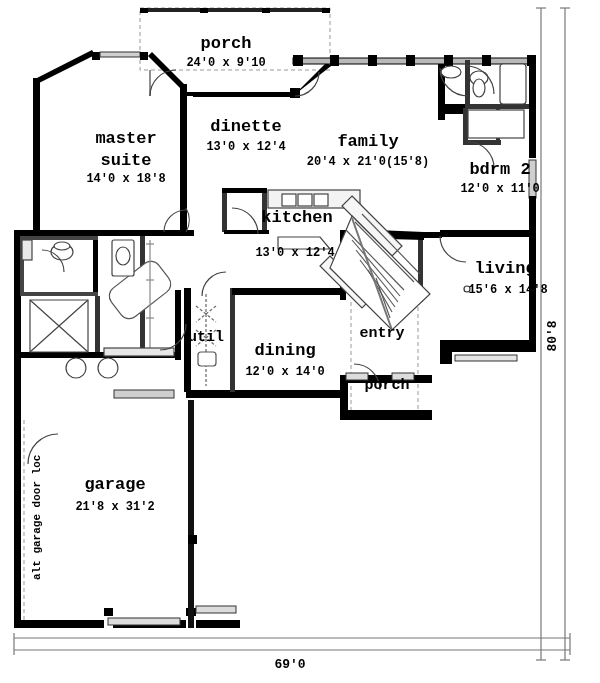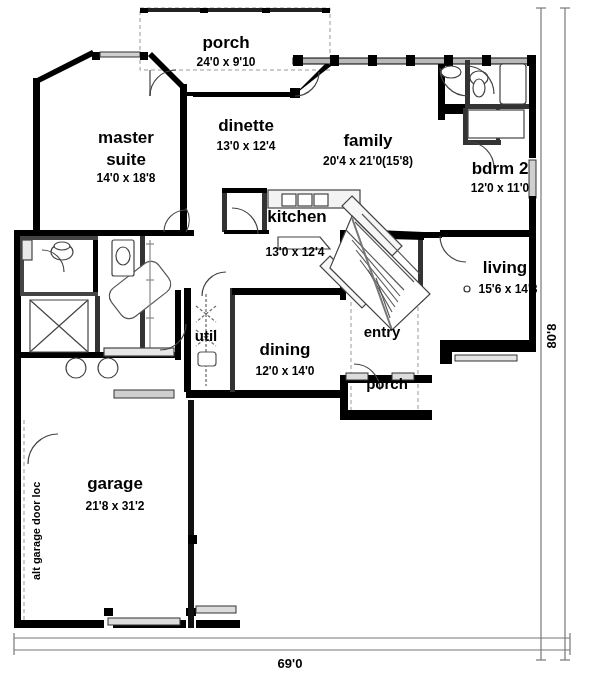--- a/index.html
+++ b/index.html
@@ -1,19 +1,19 @@
 <!DOCTYPE html>
 <html><head>
 <meta charset="utf-8">
 <title>Floor Plan</title>
 <style>
   html,body{margin:0;padding:0;background:#ffffff;}
   body{width:600px;height:683px;overflow:hidden;
        font-family:"Liberation Sans","DejaVu Sans",sans-serif;}
-  #plan{position:relative;width:599px;height:683px;background:#fff;}
+  #plan{position:relative;width:599px;height:683px;background:#fff;font-family:Liberation Mono, monospace;}
   svg{display:block;}
   .lbl{font-weight:bold;fill:#000;text-anchor:middle;}
   .room-name{font-size:17px;}
   .room-name-sm{font-size:15px;}
   .room-dim{font-size:12px;}
   .dim-label{font-size:13px;font-weight:bold;fill:#000;text-anchor:middle;}
   .note{font-size:11px;font-weight:bold;fill:#000;}
 </style>
 </head>
 <body>

